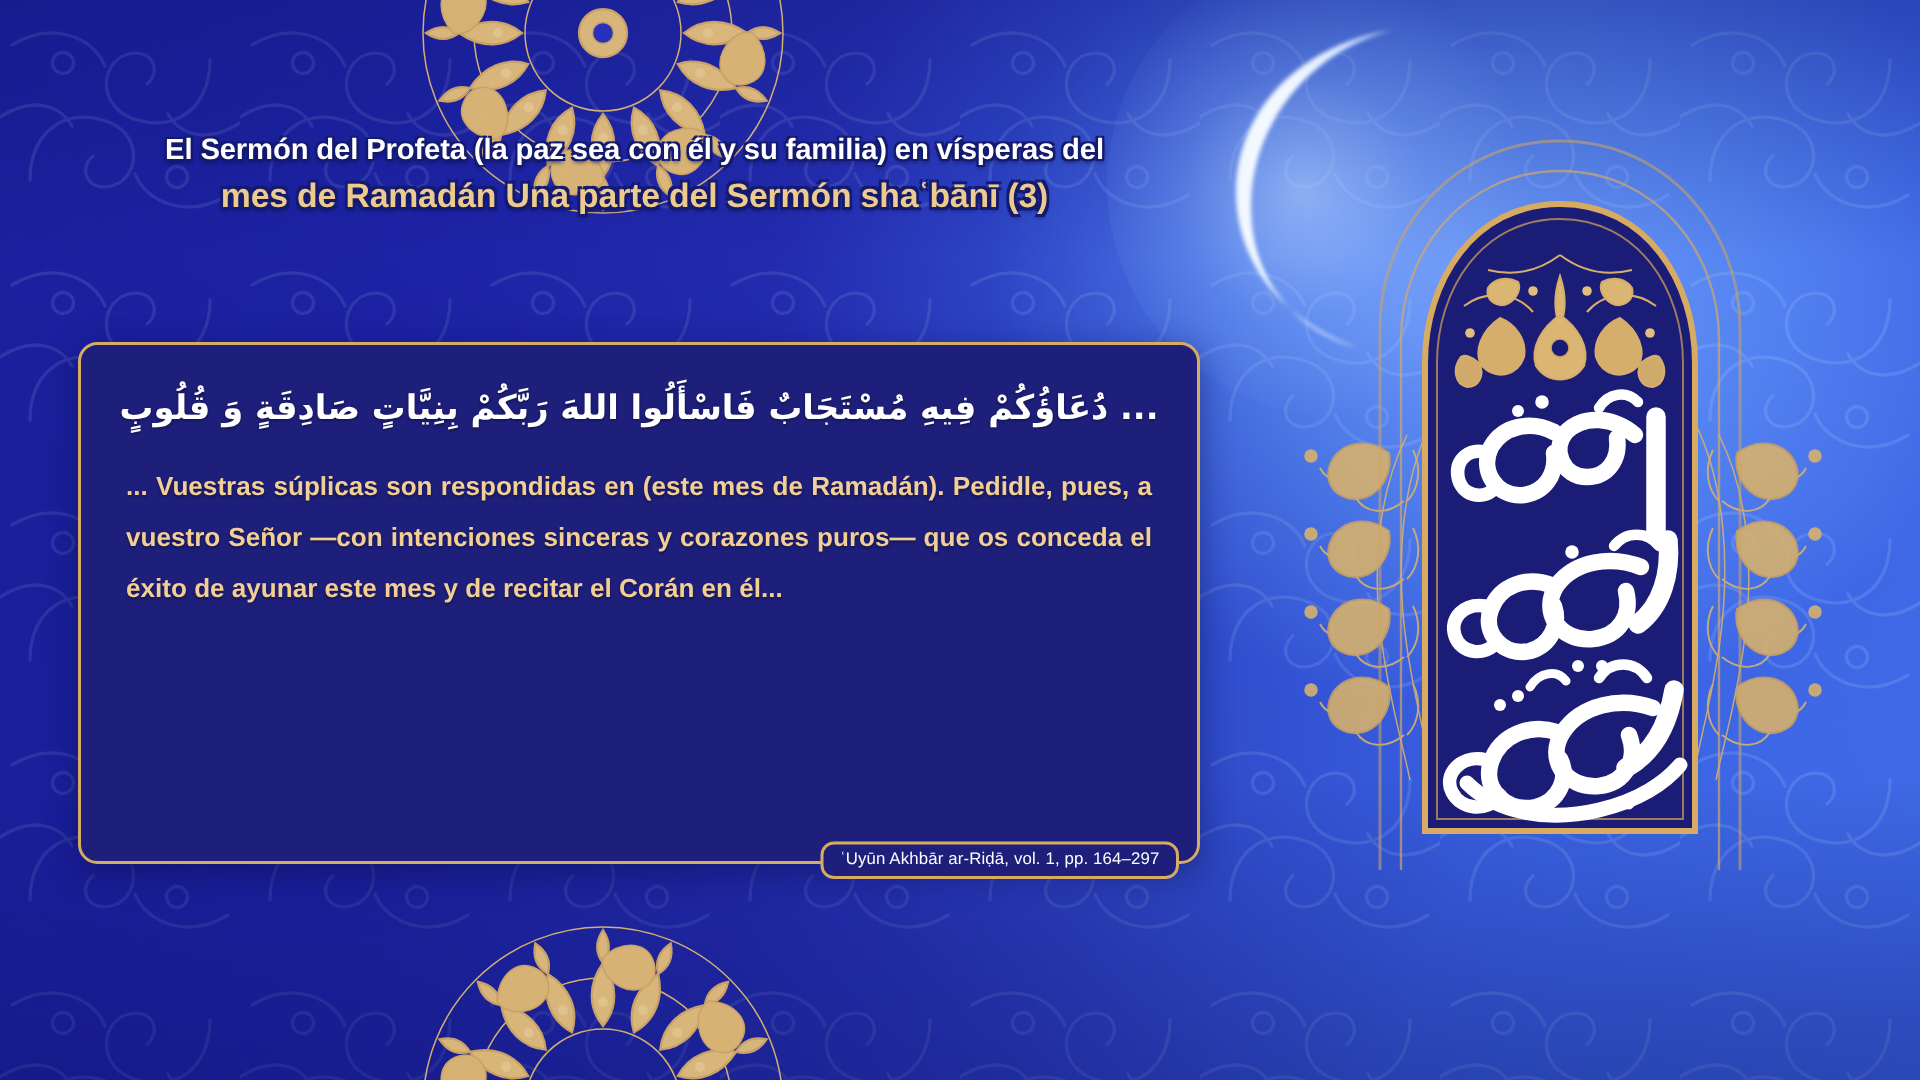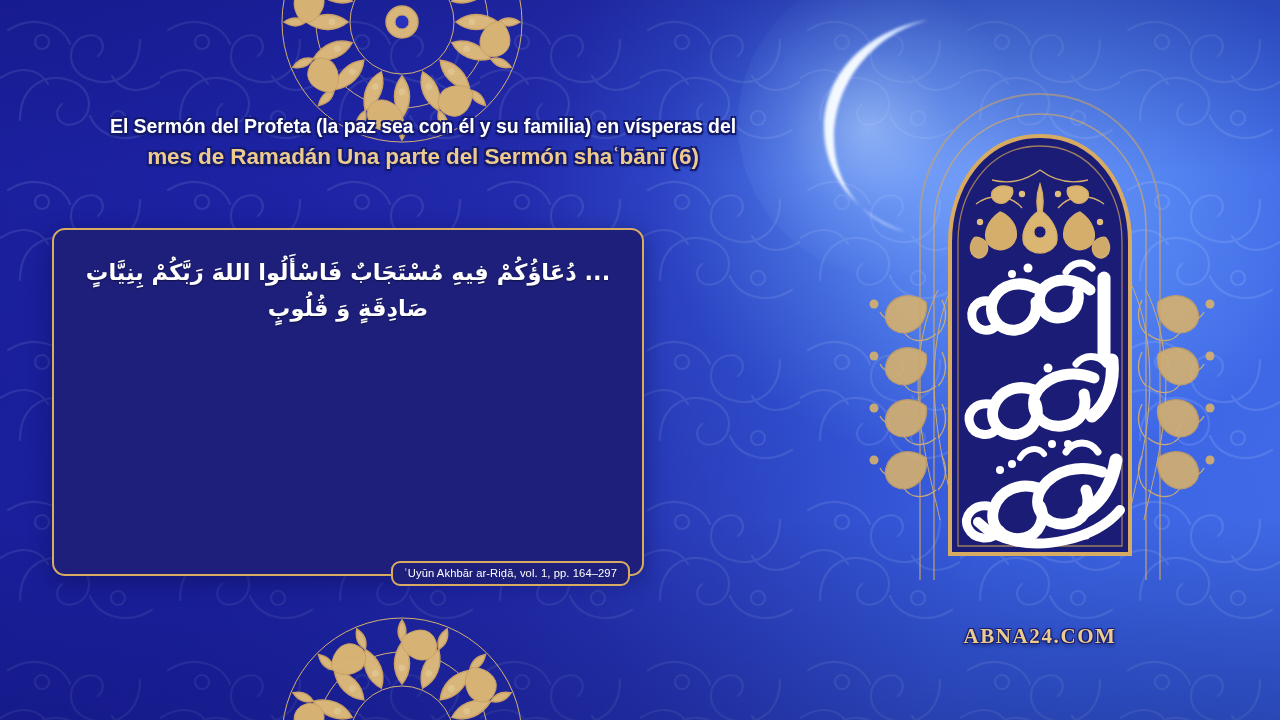--- a/index.html
+++ b/index.html
@@ -66,21 +66,21 @@
   .mandala svg { display: block; }
   .mandala-top { left: 268px; top: -112px; width: 268px; height: 268px; }
   .mandala-bottom { left: 268px; top: 604px; width: 268px; height: 268px; }
   .mandala-side-left { left: 806px; top: 282px; width: 150px; height: 240px; }
   .mandala-side-right { left: 1128px; top: 282px; width: 150px; height: 240px; }
 
   
   .headline {
     position: absolute;
     left: 58px;
-    top: 114px;
+    top: 88px;
     width: 730px;
     text-align: center;
   }
   .headline-line {
     font-weight: bold;
     line-height: 1.30;
     letter-spacing: -0.1px;
     white-space: nowrap;
   }
   .headline-line-1 {
@@ -99,21 +99,21 @@
       -1.8px -1.8px 0 #141a6e, 1.8px -1.8px 0 #141a6e,
       -1.8px 1.8px 0 #141a6e, 1.8px 1.8px 0 #141a6e,
       0 2px 3px rgba(10,14,70,0.9);
   }
 
   
   .quote-box {
     position: absolute;
     left: 52px;
     top: 228px;
-    width: 592px;
+    width: 748px;
     height: 348px;
     box-sizing: border-box;
     background: #1e1f7a;
     border: 2.5px solid #d8ab63;
     border-radius: 13px;
     box-shadow: 0 6px 22px rgba(8,10,70,0.45);
   }
   .arabic {
     direction: rtl;
     text-align: center;
@@ -346,27 +346,28 @@
         <use href="#sidemotif-r" transform="translate(0,104)"></use>
         <use href="#sidemotif-r" transform="translate(0,156)"></use>
         <path d="M148 0 C128 40 124 96 132 150 C138 190 146 216 150 240" stroke-width="1"></path>
         <path d="M132 8 C112 48 108 100 116 152 C122 192 130 218 134 238" stroke-width="1"></path>
       </g>
     </svg>
   </div>
 
   <div class="headline">
     <div class="headline-line headline-line-1">El Sermón del Profeta (la paz sea con él y su familia) en vísperas del</div>
-    <div class="headline-line headline-line-2">mes de Ramadán Una parte del Sermón shaʿbānī (6)</div>
+    <div class="headline-line headline-line-2">mes de Ramadán Una parte del Sermón shaʿbānī (3)</div>
   </div>
 
   <div class="quote-box">
     <div class="arabic">
       <div>... دُعَاؤُكُمْ فِيهِ مُسْتَجَابٌ فَاسْأَلُوا اللهَ رَبَّكُمْ بِنِيَّاتٍ صَادِقَةٍ وَ قُلُوبٍ</div>
     </div>
+    <div class="translation">... Vuestras súplicas son respondidas en (este mes de Ramadán). Pedidle, pues, a vuestro Señor —con intenciones sinceras y corazones puros— que os conceda el éxito de ayunar este mes y de recitar el Corán en él...</div>
     <div class="citation">ʿUyūn Akhbār ar-Riḍā, vol. 1, pp. 164–297</div>
   </div>
 
   <div class="mihrab">
     <svg viewBox="0 0 248 498" xmlns="http://www.w3.org/2000/svg">
       <defs>
         <clipPath id="archClip">
           <path d="M124 44 C182 44 214 96 214 150 L214 462 L34 462 L34 150 C34 96 66 44 124 44 Z"></path>
         </clipPath>
       </defs>
@@ -427,15 +428,14 @@
           <path d="M150 360 C158 348 174 348 182 360" stroke-width="7"></path>
           <path d="M104 366 C110 356 122 354 128 362" stroke-width="6"></path>
           <circle cx="96" cy="372" r="4" fill="#ffffff" stroke="none"></circle>
           <circle cx="84" cy="378" r="4" fill="#ffffff" stroke="none"></circle>
           <circle cx="170" cy="444" r="3.6" fill="#ffffff" stroke="none"></circle>
         </g>
       </g>
     </svg>
   </div>
 
-  <div class="watermark">ABNA24.COM</div>
 
 </div>
 
 </body></html>

